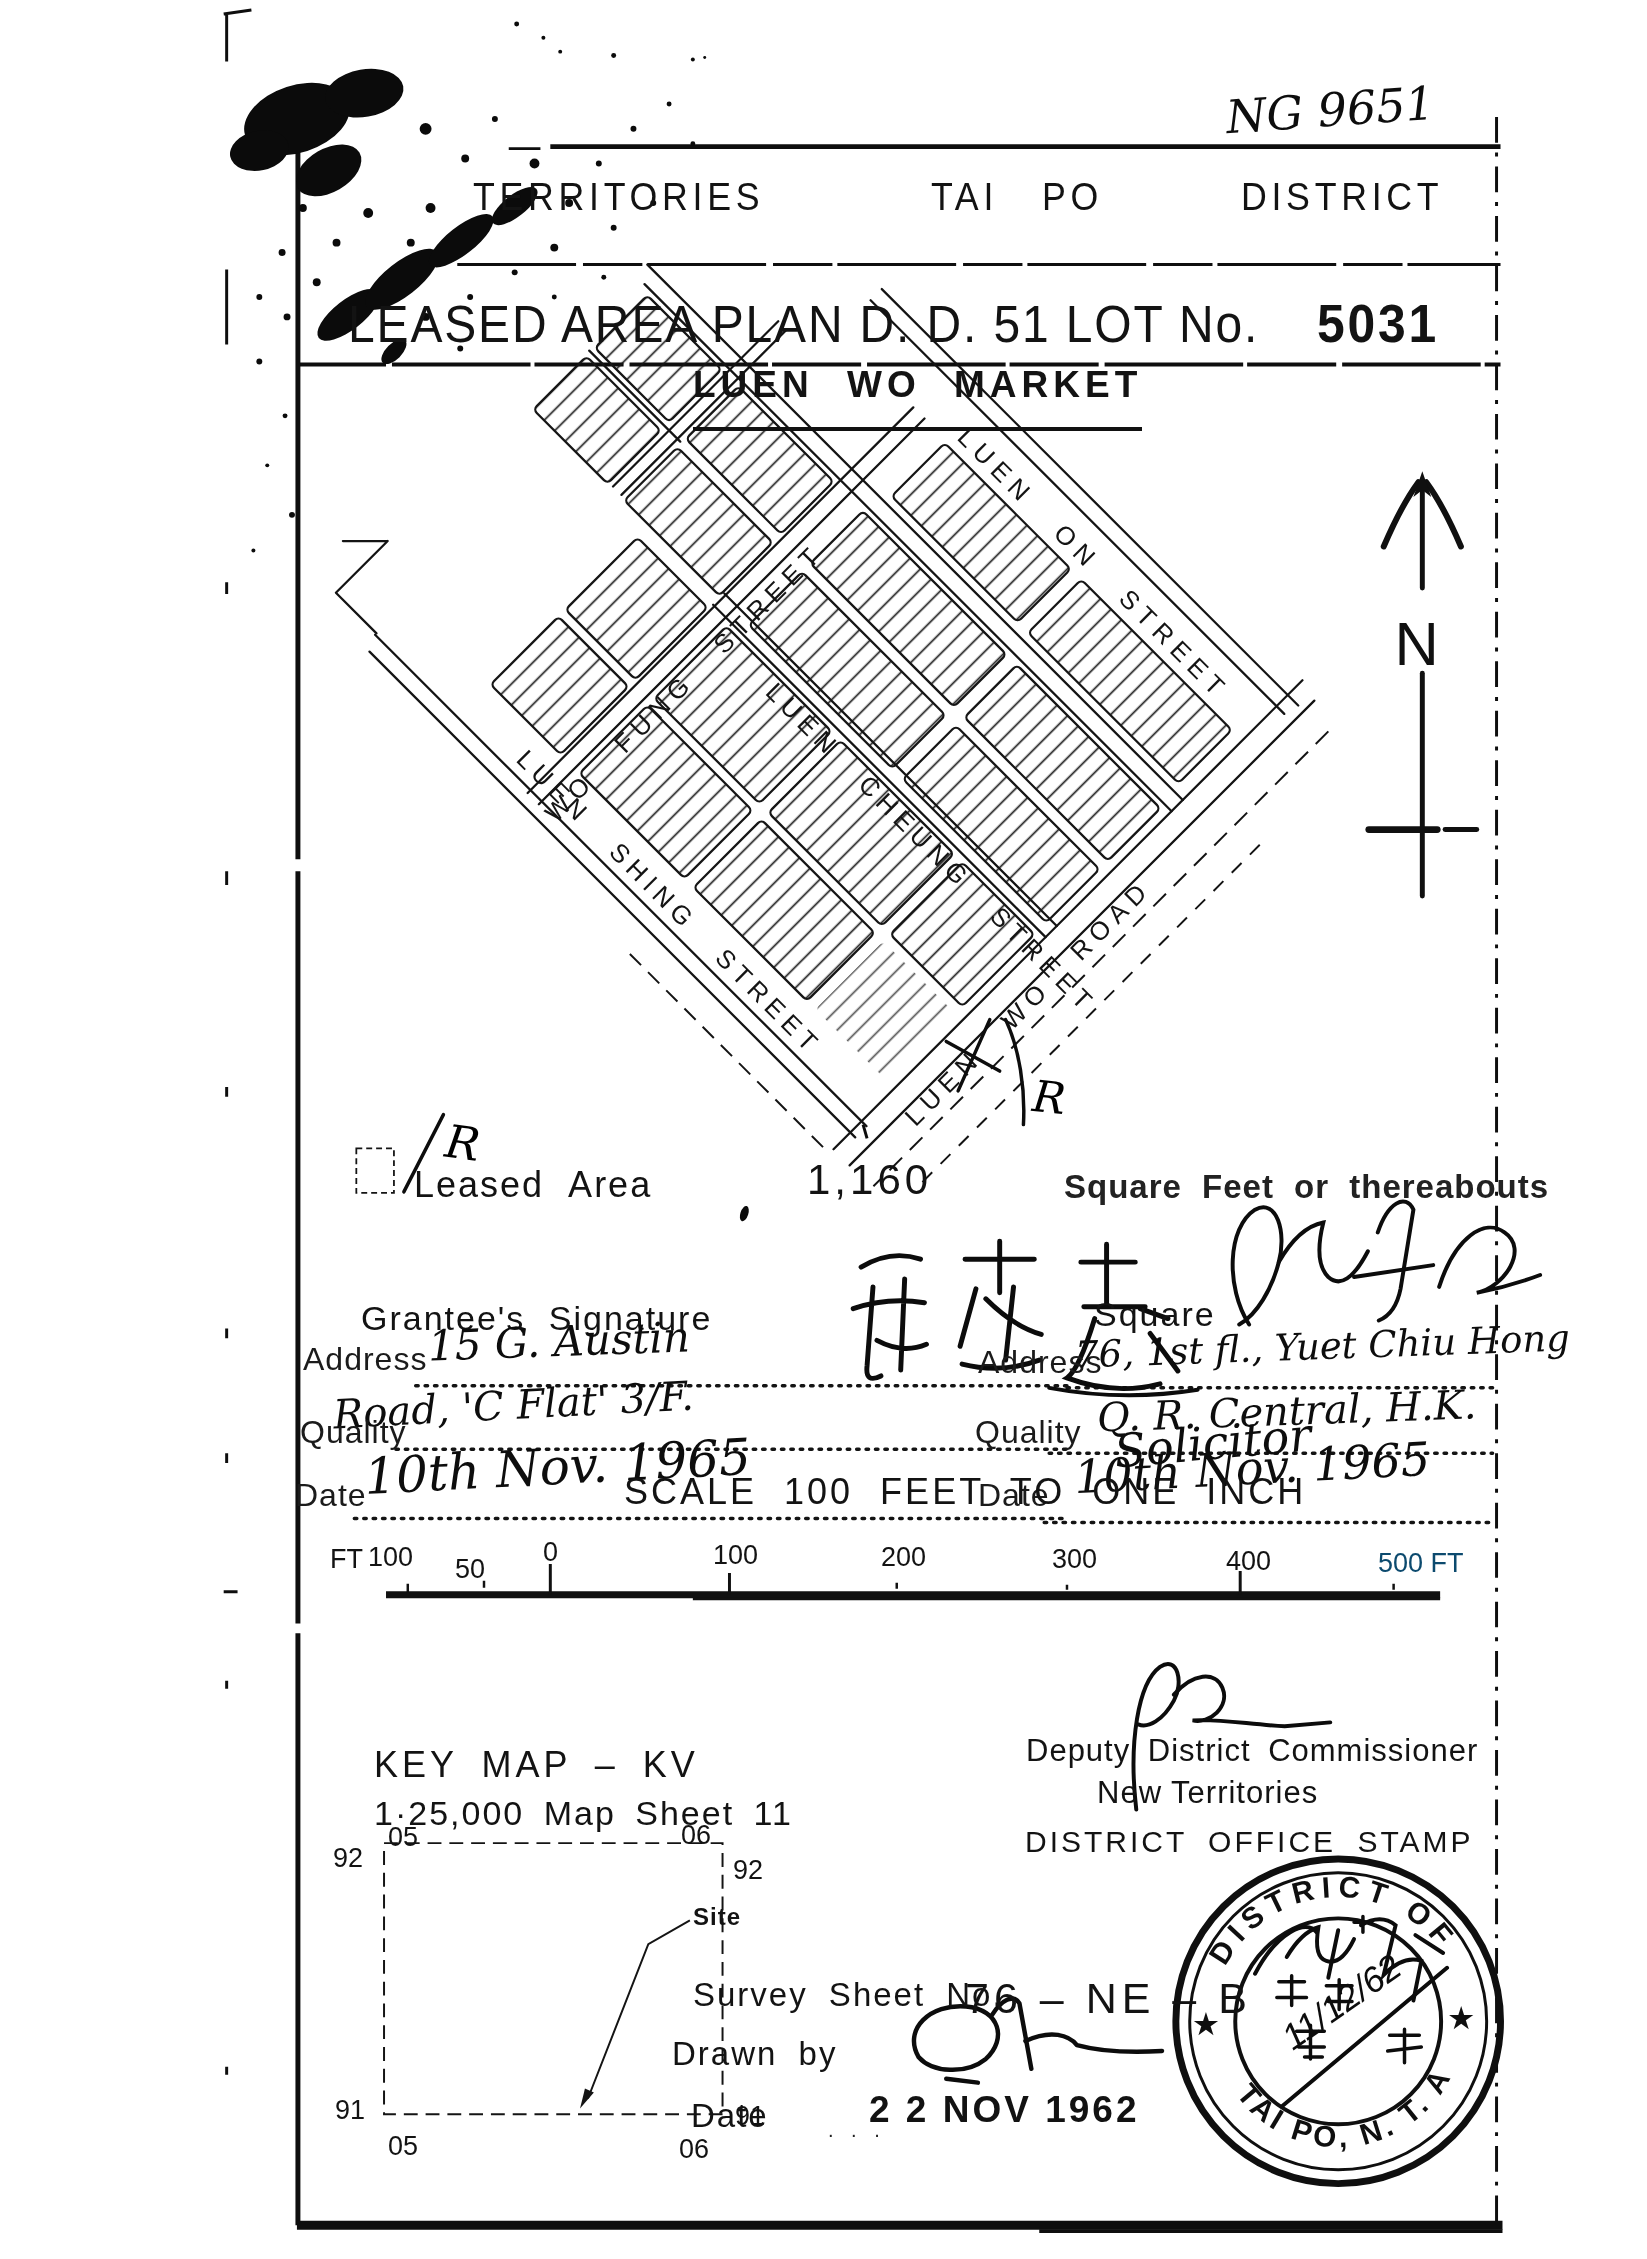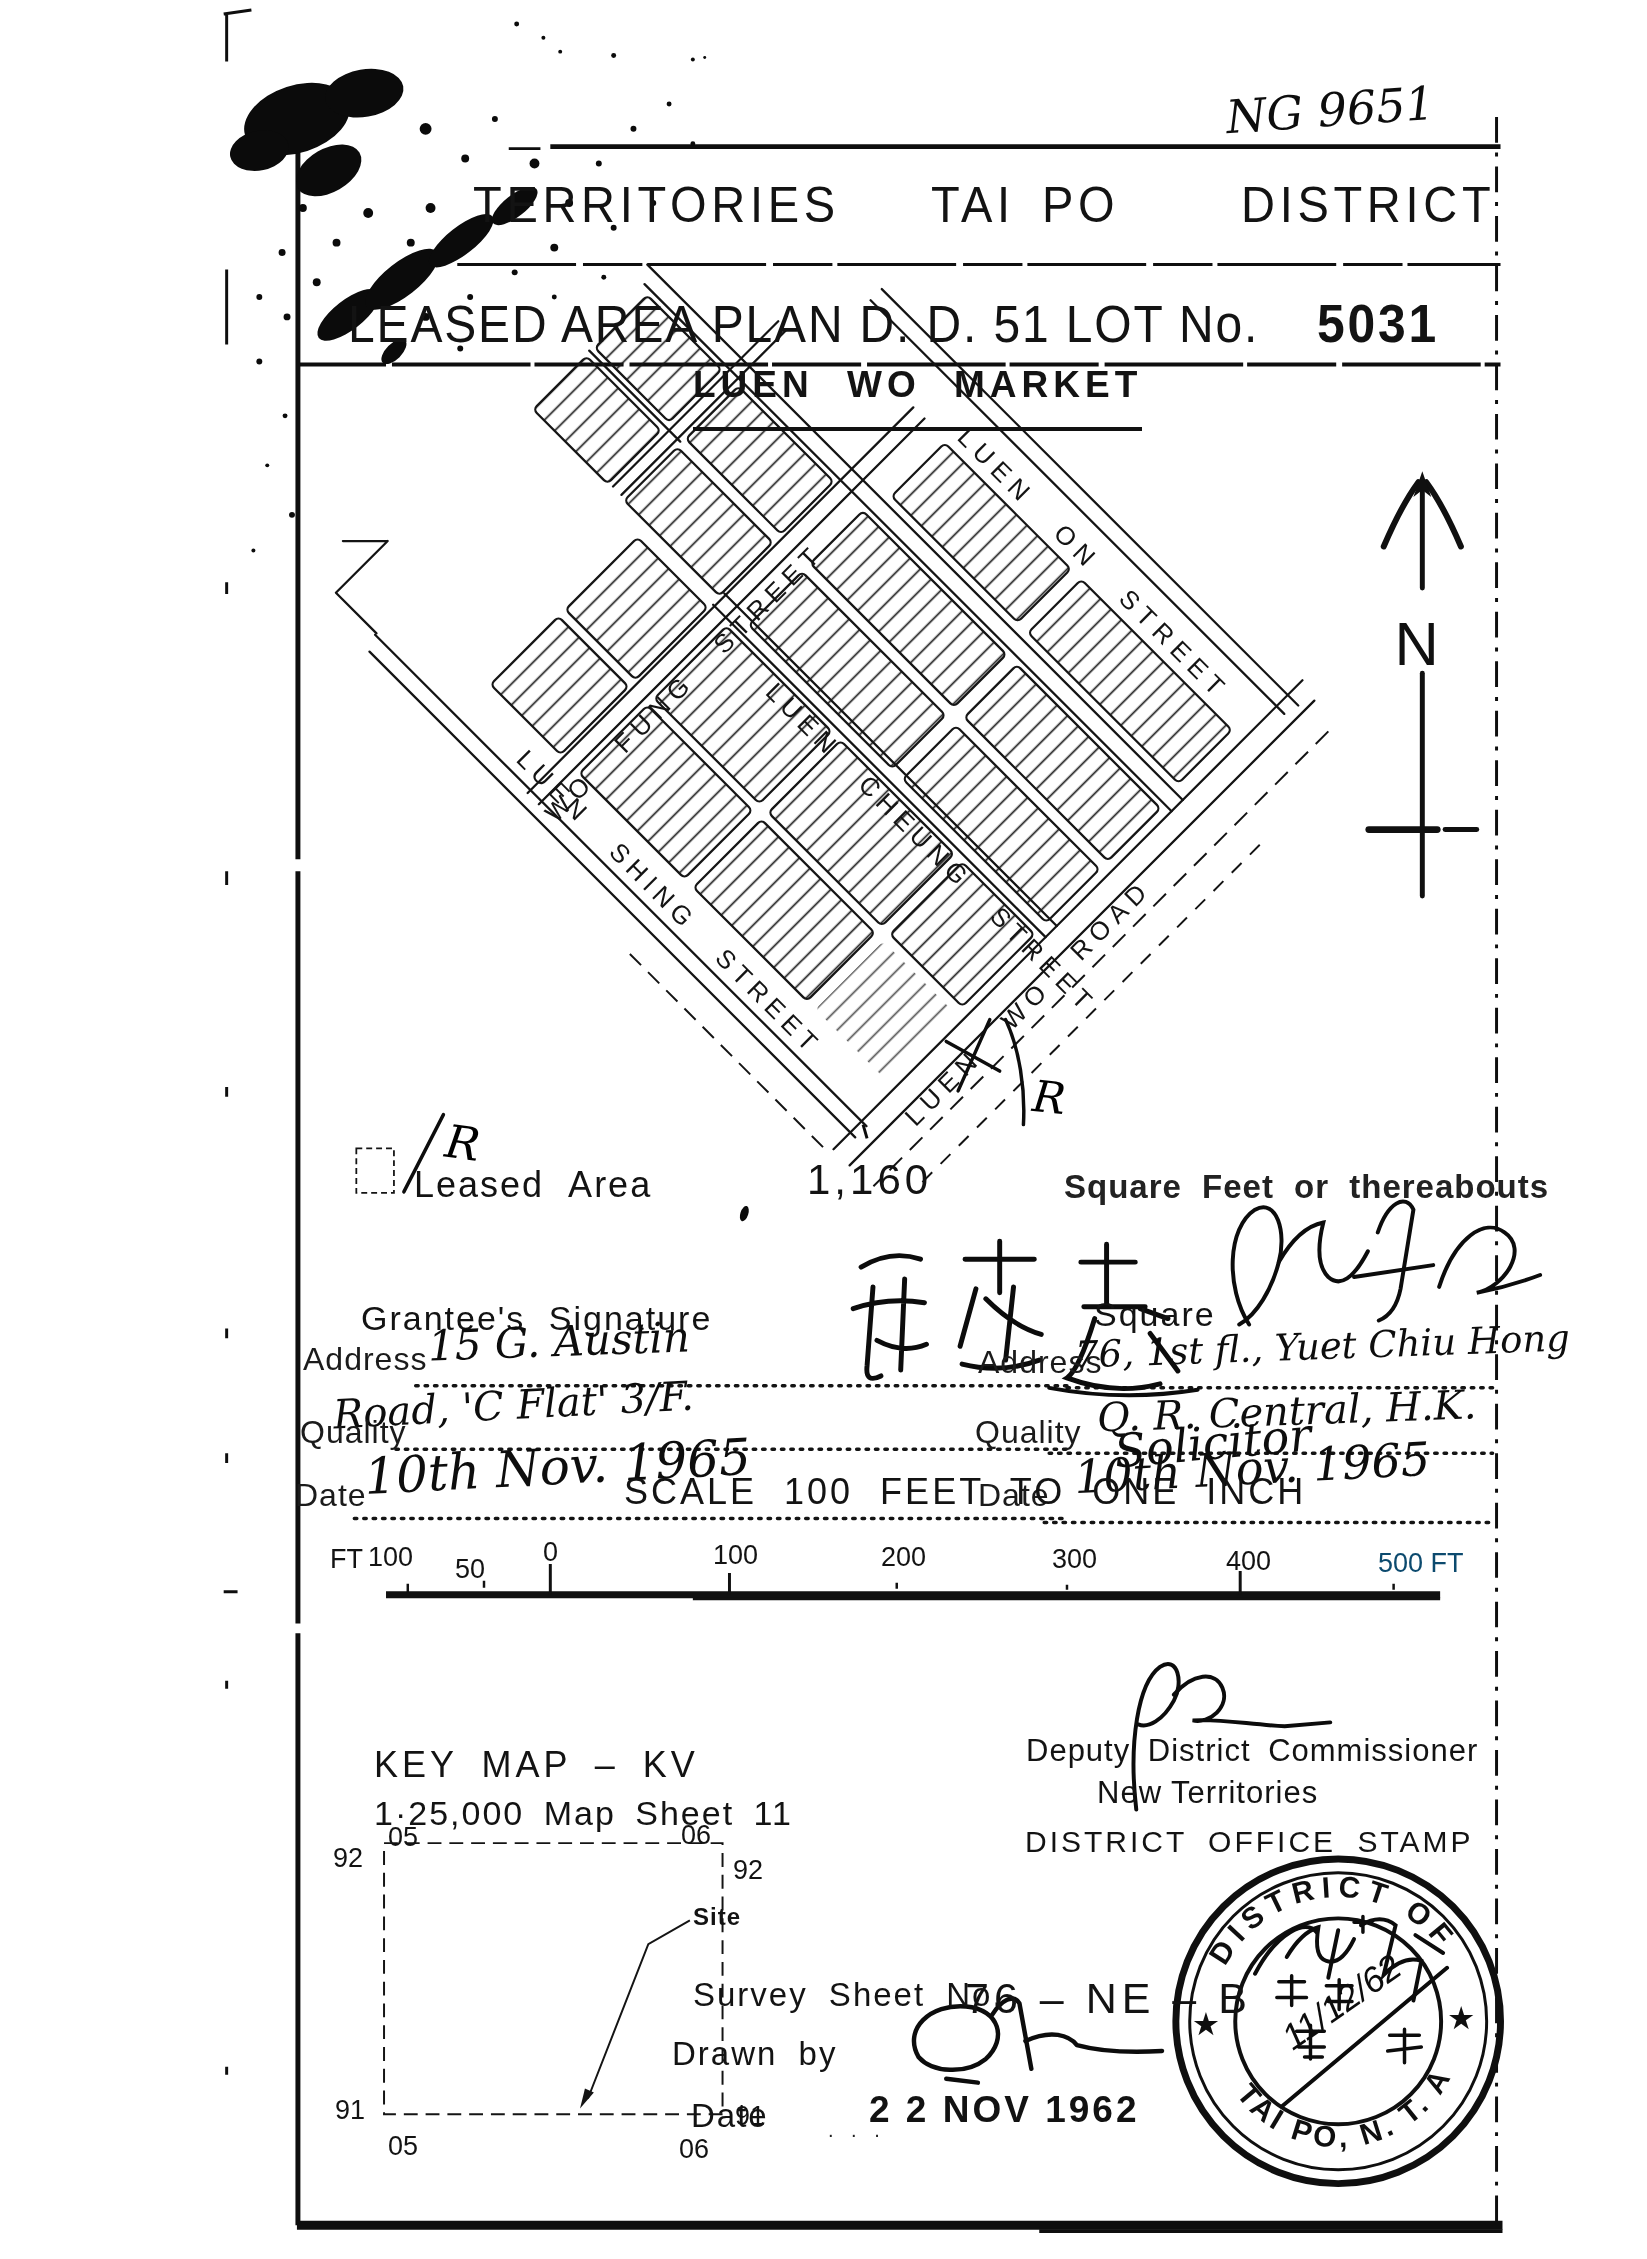--- a/index.html
+++ b/index.html
@@ -2,21 +2,21 @@
 <html><head>
 <meta charset="utf-8">
 <style>
   html,body{margin:0;padding:0;background:#888;}
   .page{position:relative;width:1647px;height:2259px;background:#ffffff;overflow:hidden;
         font-family:"Liberation Sans",sans-serif;color:#121212;}
   .abs{position:absolute;white-space:nowrap;}
   .doc{font-family:"Liberation Sans",sans-serif;color:#131313;}
   .cond{display:inline-block;transform:scaleX(.94);transform-origin:left bottom;}
   .hand{font-family:"DejaVu Serif",serif;font-style:italic;color:#0d0d0d;}
-  .title1{font-size:50px;letter-spacing:5px;font-weight:400;}
+  .title1{font-size:38px;letter-spacing:5px;font-weight:400;}
   .title2{font-size:51px;letter-spacing:2px;font-weight:400;}
   .lot{font-weight:700;font-size:53px;letter-spacing:3px;}
   .subtitle{font-size:37px;letter-spacing:5px;word-spacing:18px;font-weight:700;
             border-bottom:4px solid #111;padding-bottom:22px;}
   .lbl{font-size:32px;letter-spacing:1px;color:#1b1b1b;}
   .small{font-size:27px;}
   svg text{font-family:"Liberation Sans",sans-serif;}
   .z2{z-index:2;}
 </style>
 </head>

